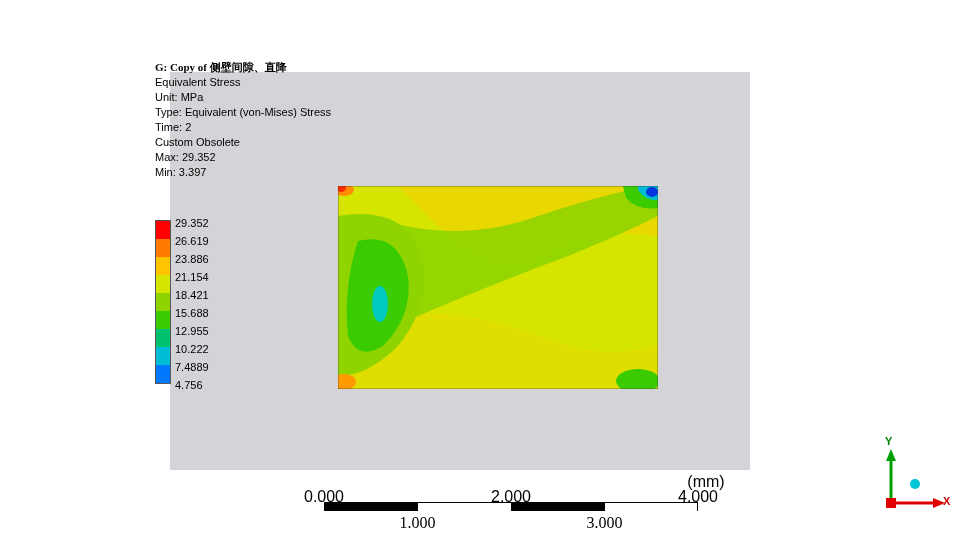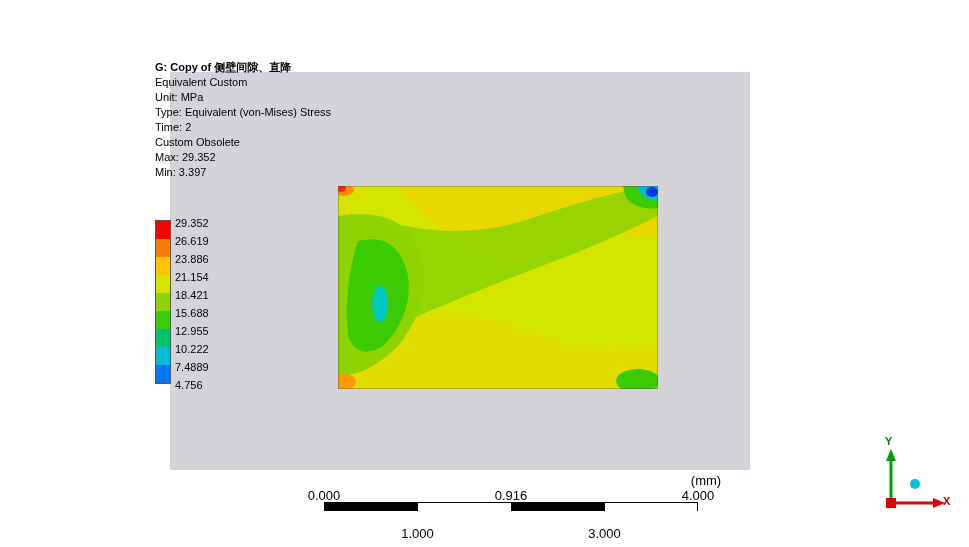--- a/index.html
+++ b/index.html
@@ -31,20 +31,21 @@
     overflow: hidden;
   }
   .info-block {
     position: absolute;
     left: 155px;
     top: 60px;
     line-height: 15px;
   }
   .info-title {
     font-weight: bold;
+    font-family: Liberation Serif, serif;
   }
   .legend {
     position: absolute;
     left: 155px;
     top: 220px;
   }
   .legend-bar {
     width: 14px;
     height: 162px;
     display: flex;
@@ -79,24 +80,24 @@
   }
   .scale-seg:first-child {
     border-left: 1px solid #000;
   }
   .scale-seg.dark { background: #000; }
   .scale-seg.light { background: #fff; }
   .scale-top-labels div,
   .scale-bot-labels div {
     position: absolute;
     transform: translateX(-50%);
-    font-size: 13px;
+    font-size: 16px;
   }
   .scale-top-labels { position: relative; height: 14px; }
-  .scale-bot-labels { position: relative; height: 14px; margin-top: 14px; }
+  .scale-bot-labels { position: relative; height: 14px; margin-top: 2px; font-family: Liberation Serif, serif; }
   .unit-label {
     position: absolute;
     left: 382px;
     top: -15px;
     font-size: 11px;
   }
   .triad {
     position: absolute;
     right: 18px;
     bottom: 26px;
@@ -134,21 +135,21 @@
     <ellipse cx="3" cy="2" rx="5" ry="4" fill="#ff2a00"></ellipse>
 
     <ellipse cx="6" cy="196" rx="12" ry="8" fill="#ff9a00"></ellipse>
 
     <rect x="0" y="0" width="320" height="203" fill="none" stroke="#333" stroke-width="0.6"></rect>
   </svg>
 </div>
 
 <div class="info-block">
   <div class="info-title">G: Copy of 侧壁间隙、直降</div>
-  <div>Equivalent Custom</div>
+  <div>Equivalent Stress</div>
   <div>Unit: MPa</div>
   <div>Type: Equivalent (von-Mises) Stress</div>
   <div>Time: 2</div>
   <div>Custom Obsolete</div>
   <div>Max: 29.352</div>
   <div>Min: 3.397</div>
 </div>
 
 <div class="legend">
   <div class="legend-bar">
@@ -172,21 +173,21 @@
     <div>12.955</div>
     <div>10.222</div>
     <div>7.4889</div>
     <div>4.756</div>
   </div>
 </div>
 
 <div class="scalebar">
   <div class="scale-top-labels">
     <div style="left:0%">0.000</div>
-    <div style="left:50%">0.916</div>
+    <div style="left:50%">2.000</div>
     <div style="left:100%">4.000</div>
     <div class="unit-label">(mm)</div>
   </div>
   <div class="scale-axis">
     <div class="scale-seg dark"></div>
     <div class="scale-seg light"></div>
     <div class="scale-seg dark"></div>
     <div class="scale-seg light"></div>
   </div>
   <div class="scale-bot-labels">

